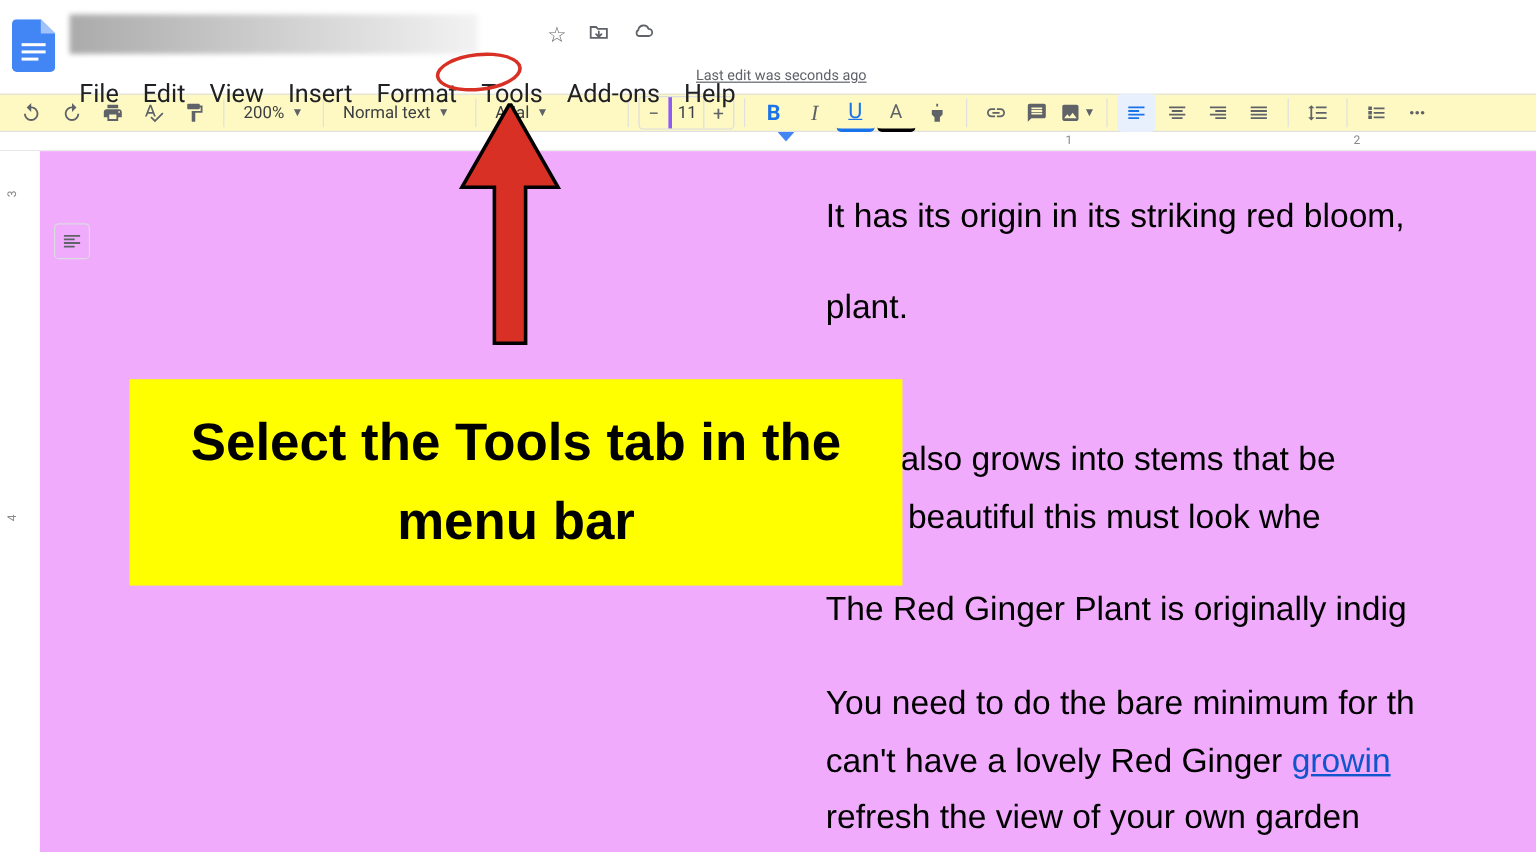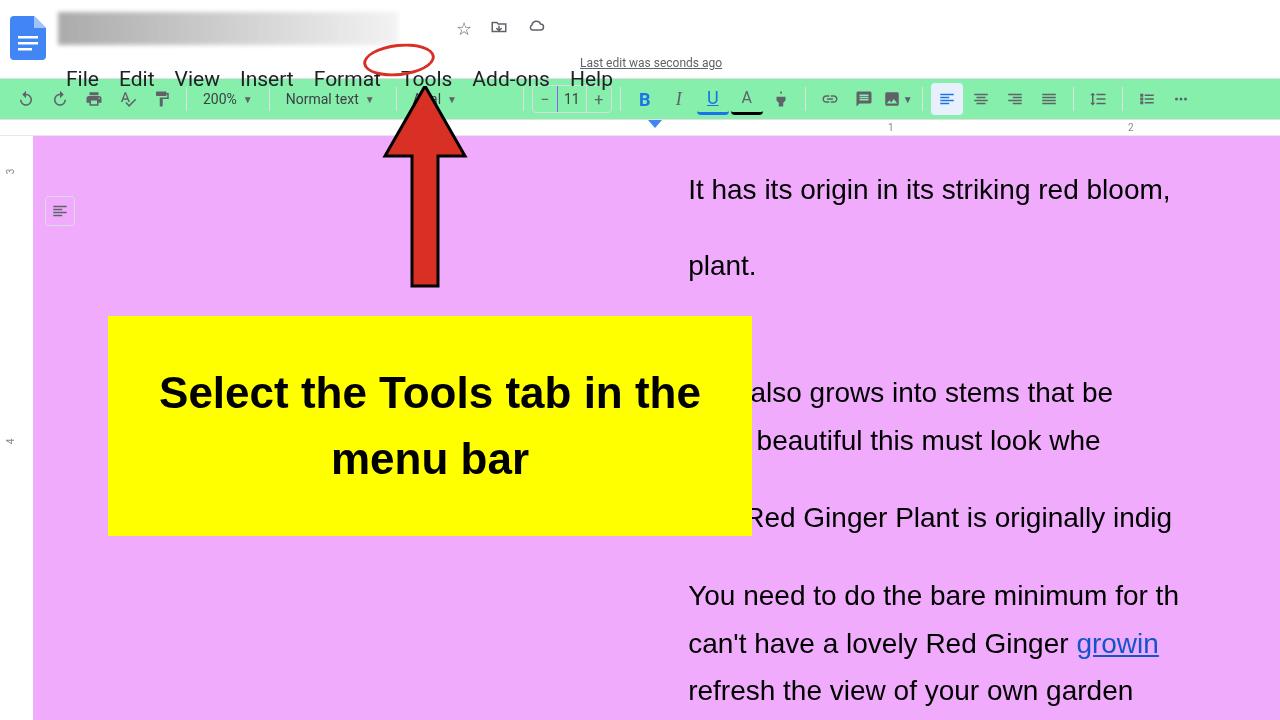--- a/index.html
+++ b/index.html
@@ -13,28 +13,28 @@
   .doc-title-blur { width: 340px; height: 33px; background: linear-gradient(to right, #888, #aaa, #ccc, #eee); margin-top: 4px; filter: blur(2px); opacity: 0.7; }
   
   .menubar { display: flex; gap: 4px; margin-top: 18px; font-size: 21px; color: #202124; align-items: flex-end; }
   .menu-item { padding: 4px 8px; cursor: pointer; border-radius: 3px; }
   
   .title-icons { position: absolute; left: 456px; top: 18px; display: flex; gap: 18px; color: #5f6368; }
   .title-icons span { cursor: pointer; font-size: 18px; }
   
   .last-edit { position: absolute; left: 580px; top: 56px; font-size: 12px; color: #5f6368; text-decoration: underline; cursor: pointer; }
   
-  .toolbar { display: flex; align-items: center; height: 42px; border-top: 1px solid #e0e0e0; border-bottom: 1px solid #e0e0e0; padding: 0 10px; gap: 2px; background: #86efac; }
+  .toolbar { display: flex; align-items: center; height: 32px; border-top: 1px solid #e0e0e0; border-bottom: 1px solid #e0e0e0; padding: 0 10px; gap: 2px; background: #fef9c3; }
   .tb-btn { width: 32px; height: 32px; display: flex; align-items: center; justify-content: center; border-radius: 4px; cursor: pointer; color: #5f6368; font-size: 18px; }
   .tb-sep { width: 1px; height: 24px; background: #e0e0e0; margin: 0 6px; }
   .tb-dropdown { display: flex; align-items: center; gap: 6px; padding: 0 8px; height: 32px; font-size: 14px; color: #3c4043; cursor: pointer; border-radius: 4px; }
   .dd-arrow { font-size: 10px; color: #5f6368; }
   .font-size-box { display: flex; align-items: center; border: 1px solid #dadce0; border-radius: 4px; height: 28px; }
   .fs-btn { width: 24px; text-align: center; cursor: pointer; color: #5f6368; font-size: 16px; }
-  .fs-val { width: 30px; text-align: center; font-size: 14px; color: #3c4043; border-left: 1px solid #8b5cf6; border-right: 1px solid #dadce0; line-height: 26px; }
+  .fs-val { width: 30px; text-align: center; font-size: 14px; color: #3c4043; border-left: 3px solid #8b5cf6; border-right: 1px solid #dadce0; line-height: 26px; }
   .bold-btn { font-weight: bold; color: #1a73e8; font-size: 18px; }
   .italic-btn { font-style: italic; font-family: Georgia; font-size: 18px; }
   .underline-btn { text-decoration: underline; color: #1a73e8; font-size: 18px; border-bottom: 3px solid #1a73e8; line-height: 18px; }
   .text-color-btn { border-bottom: 3px solid #000; line-height: 18px; font-size: 16px; }
   .align-active { background: #e8f0fe; color: #1a73e8; }
   
   .ruler { height: 16px; background: #fff; border-bottom: 1px solid #e8e8e8; position: relative; font-size: 10px; color: #888; }
   .ruler-mark { position: absolute; top: 2px; }
   .ruler-indent { position: absolute; top: 0; left: 648px; width: 14px; height: 8px; background: #4285f4; clip-path: polygon(0 0, 100% 0, 50% 100%); }
   
@@ -44,21 +44,21 @@
   .vruler-mark { position: absolute; left: 8px; font-size: 10px; color: #888; transform: rotate(-90deg); }
   
   .page { margin-left: 0; background: #f0abfc; padding: 30px 0 0 655px; font-family: Arial; font-size: 28px; line-height: 1.7; color: #000; width: 100%; }
   .page p { margin-bottom: 28px; white-space: nowrap; }
   .link-text { color: #1155cc; text-decoration: underline; }
   
   .red-circle { position: absolute; left: 363px; top: 44px; width: 72px; height: 32px; border: 3px solid #d93025; border-radius: 50%; transform: rotate(-6deg); pointer-events: none; }
   
   .red-arrow { position: absolute; left: 380px; top: 86px; pointer-events: none; }
   
-  .yellow-box { position: absolute; left: 108px; top: 316px; width: 644px; height: 220px; background: #ffff00; display: flex; align-items: center; justify-content: center; text-align: center; padding: 20px 10px; font-family: Arial; font-size: 44px; font-weight: bold; color: #000; line-height: 1.5; }
+  .yellow-box { position: absolute; left: 108px; top: 316px; width: 644px; height: 172px; background: #ffff00; display: flex; align-items: center; justify-content: center; text-align: center; padding: 20px 10px; font-family: Arial; font-size: 44px; font-weight: bold; color: #000; line-height: 1.5; }
 </style>
 </head>
 <body>
 
 <div class="topbar">
   <div class="docs-icon">
     <svg viewBox="0 0 36 44">
         <path fill="#4285f4" d="M4 0h20l12 12v28a4 4 0 0 1-4 4H4a4 4 0 0 1-4-4V4a4 4 0 0 1 4-4z"></path>
         <path fill="#a1c2fa" d="M24 0l12 12H24z"></path>
         <rect x="8" y="20" width="20" height="2.5" fill="#fff"></rect>

